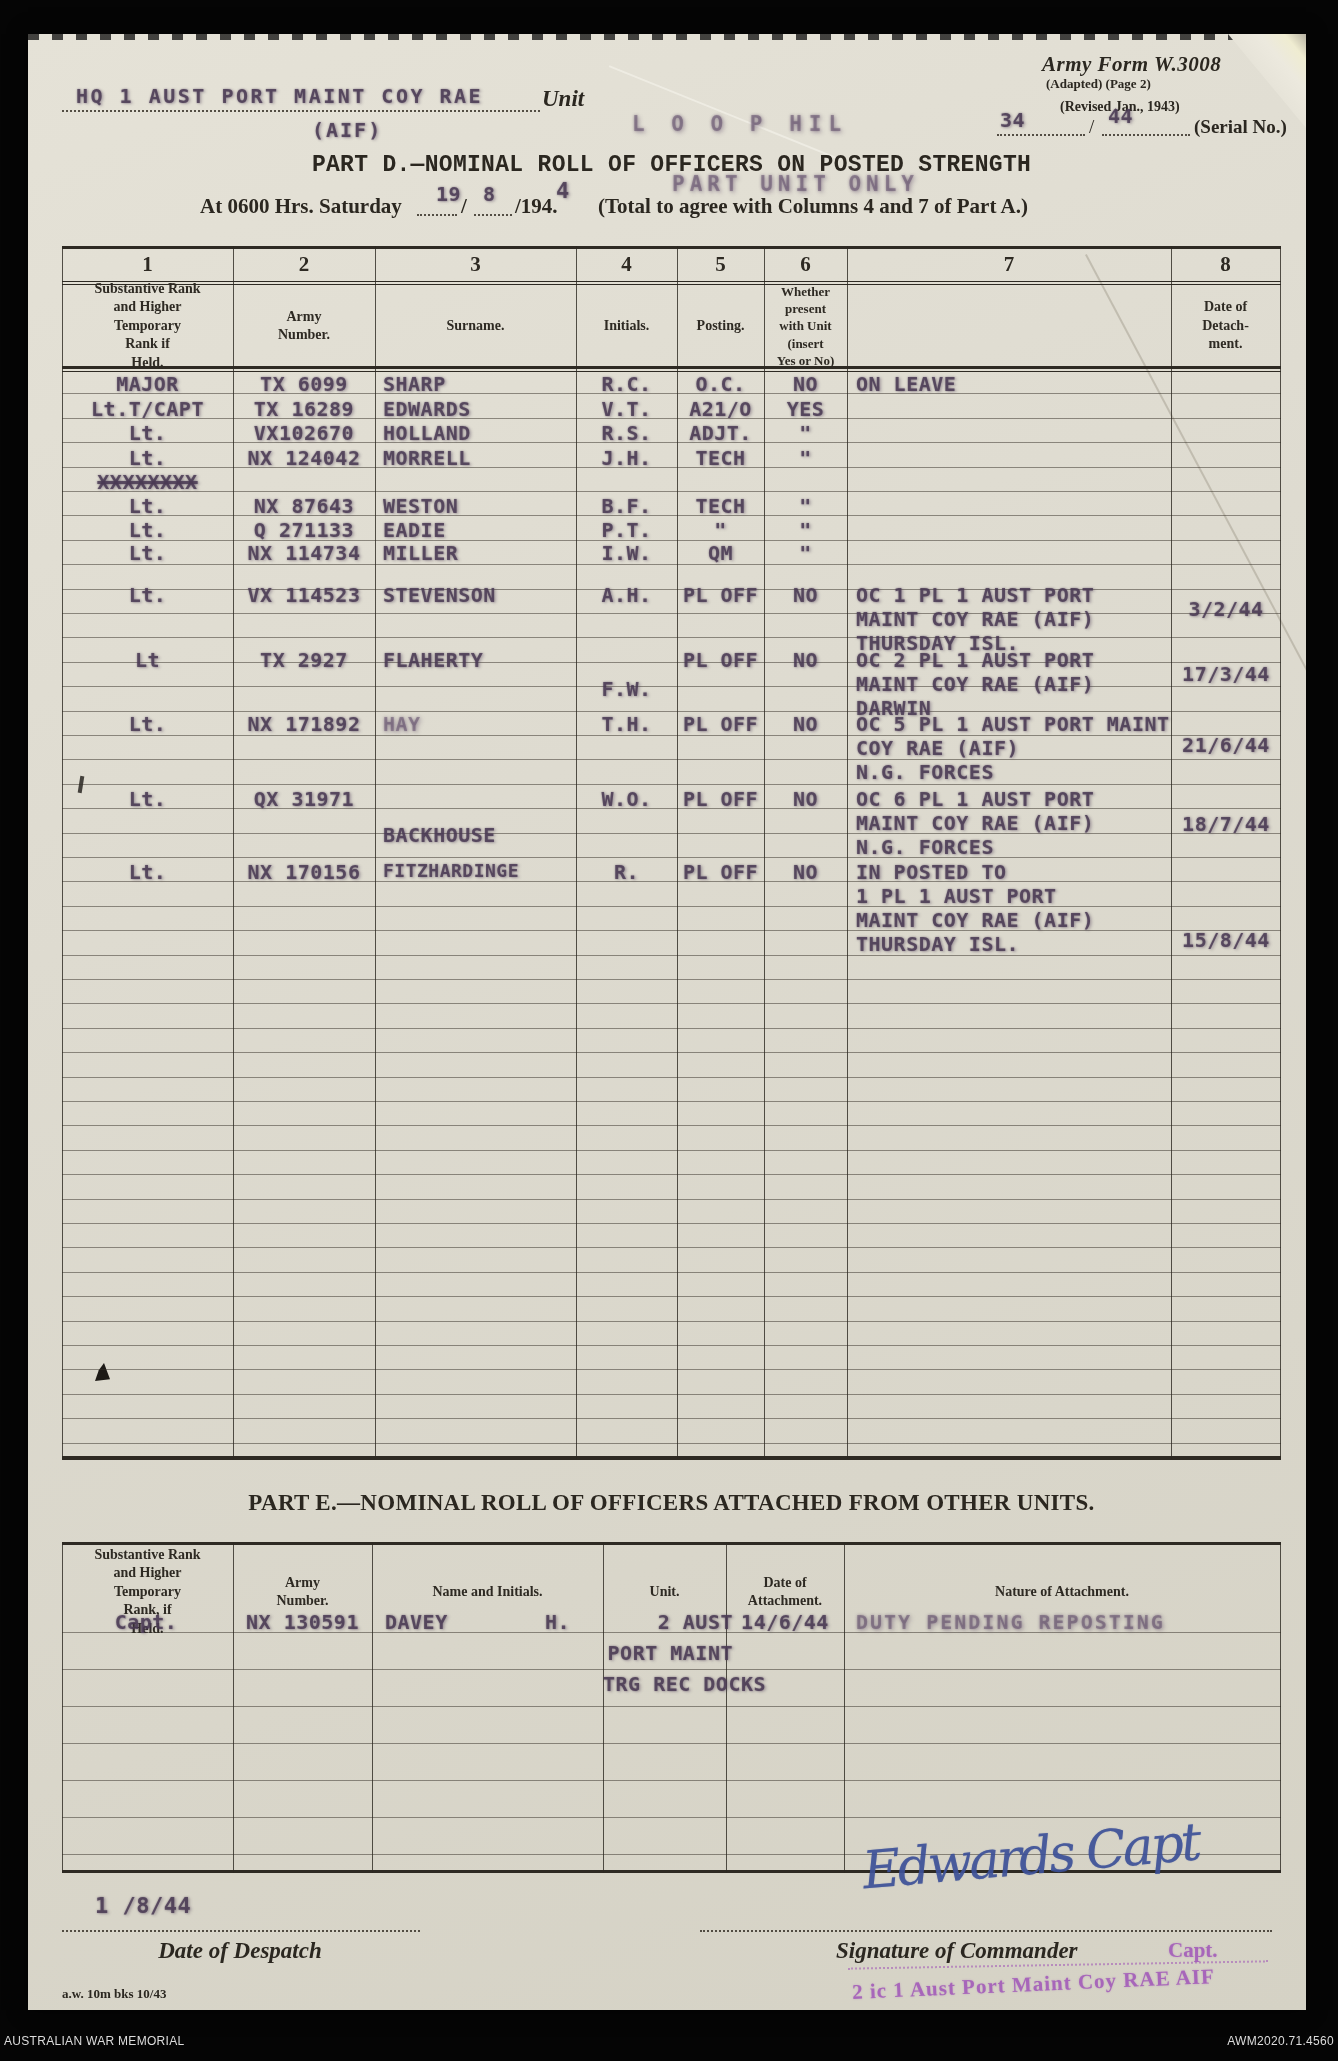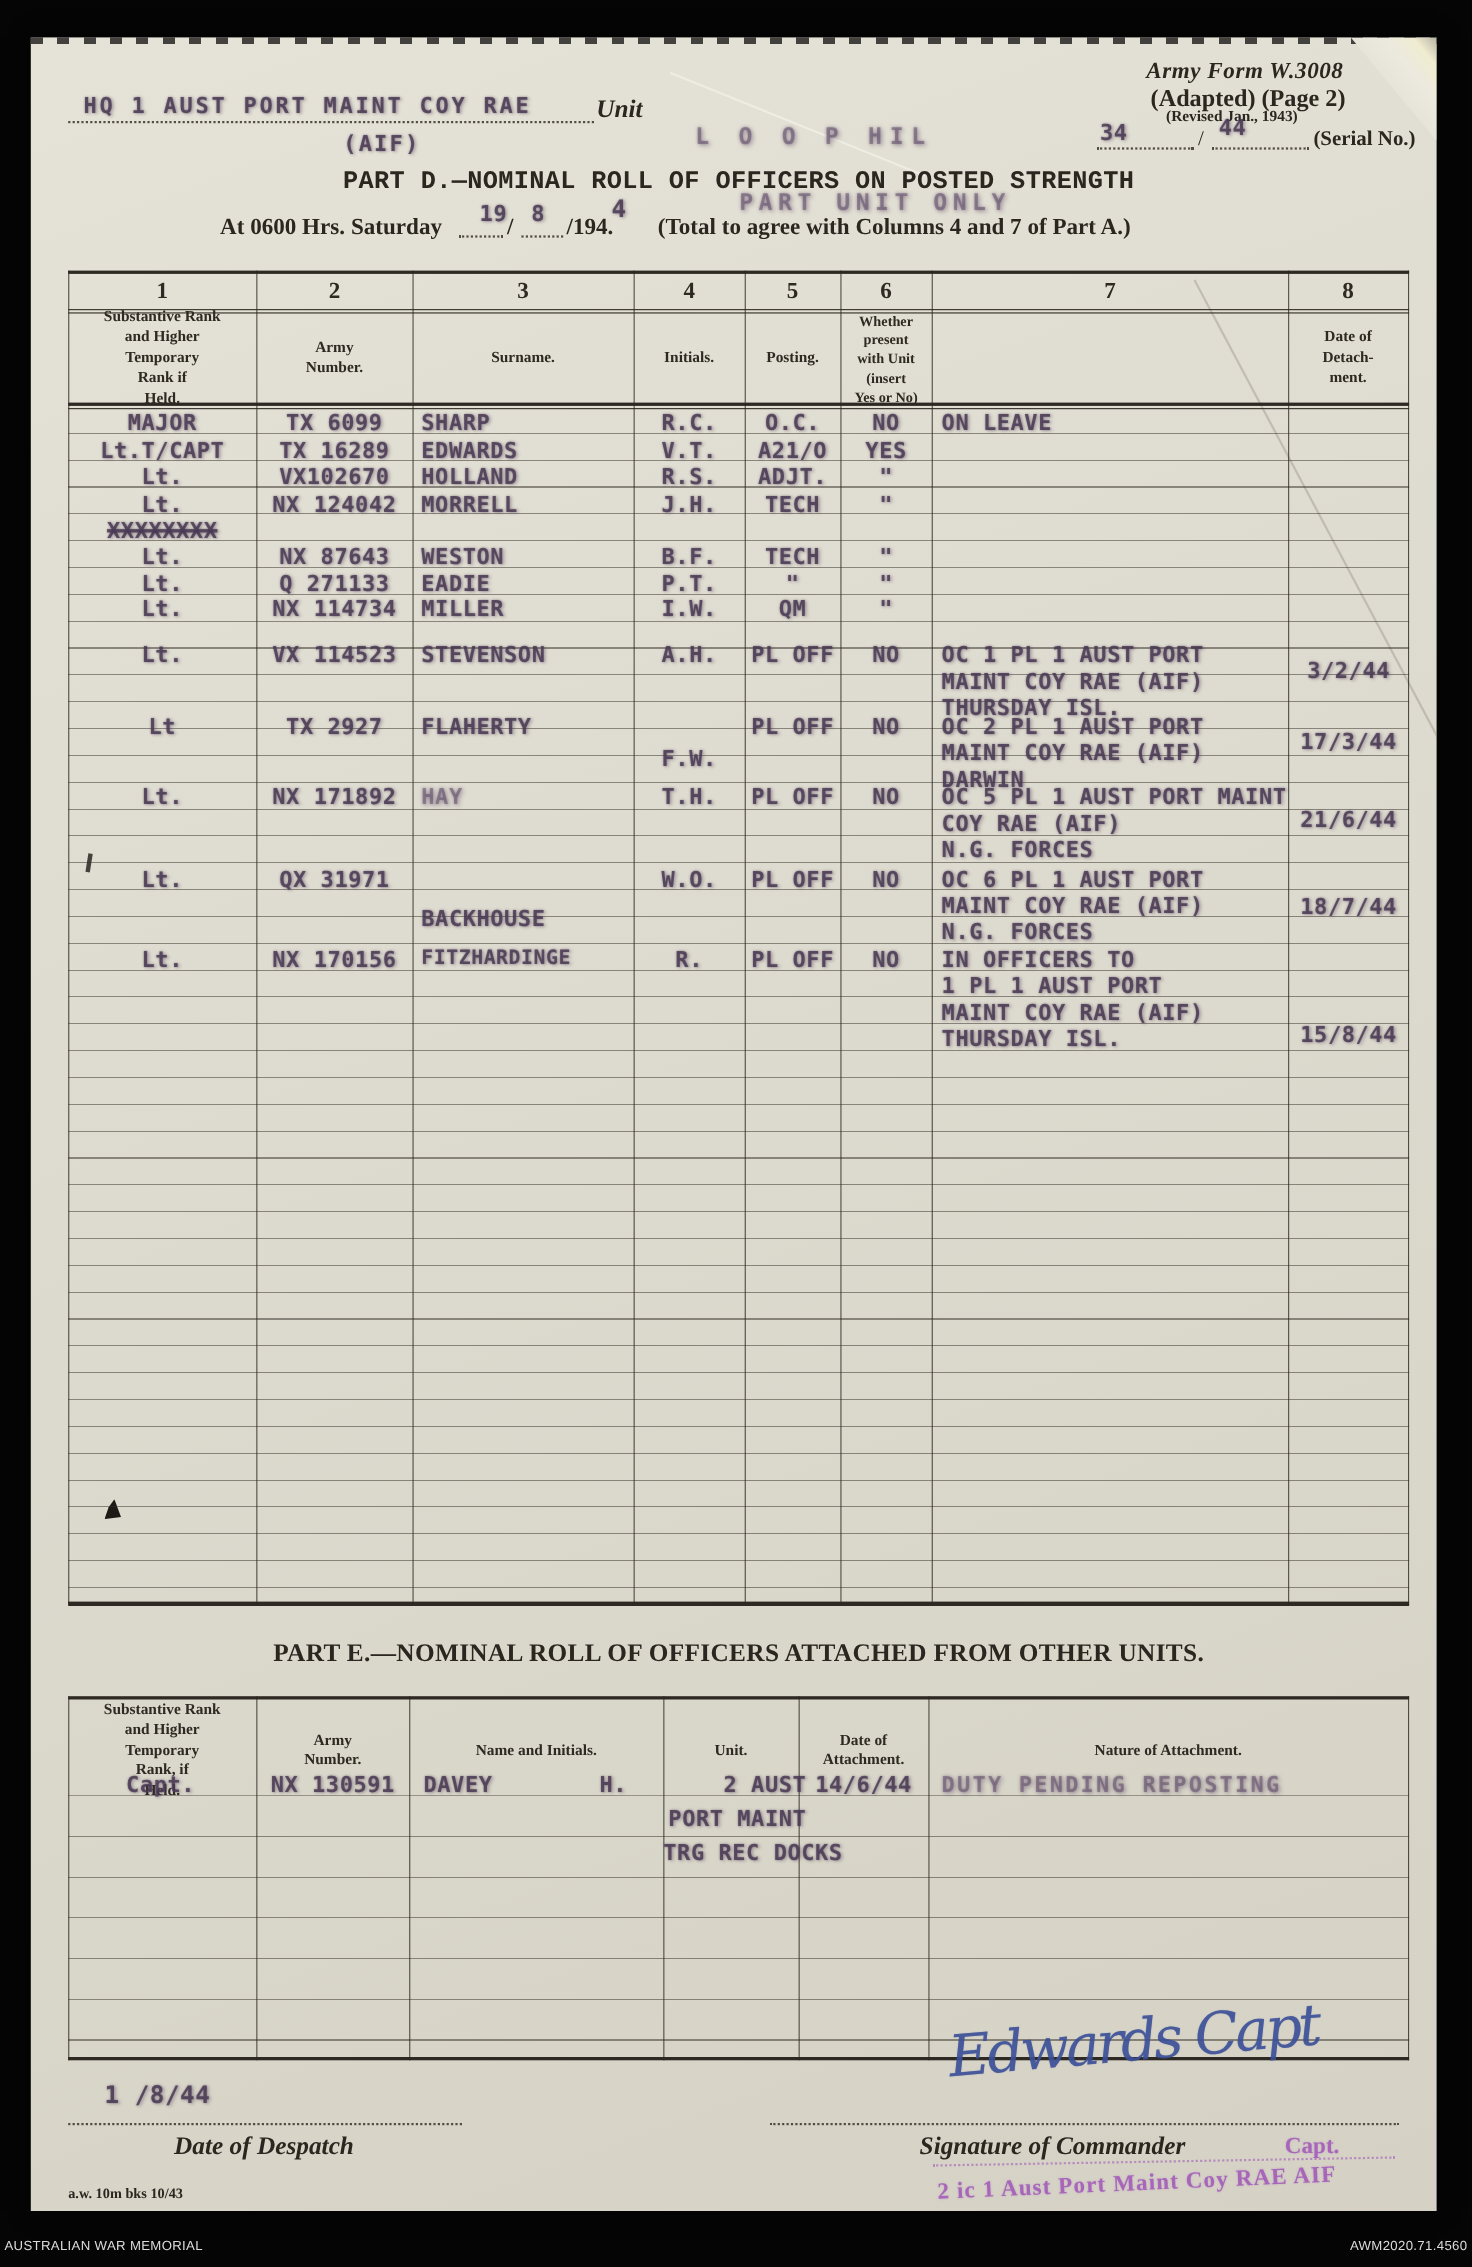--- a/index.html
+++ b/index.html
@@ -79,21 +79,21 @@
       <div class="inkmark" style="left:95px;top:1363px;width:15px;height:18px;clip-path:polygon(60% 0,100% 90%,0 100%,25% 40%);"></div>
       <div class="inkmark" style="left:79px;top:776px;width:4px;height:17px;transform:rotate(9deg);opacity:.8;"></div>
 
       <div class="typed" style="left:76px;top:84px;letter-spacing:2.5px;">HQ 1 AUST PORT MAINT COY RAE</div>
       <div class="dotted" style="left:62px;top:110px;width:478px;"></div>
       <div class="print it b" style="left:542px;top:86px;font-size:23px;">Unit</div>
       <div class="typed" style="left:312px;top:118px;letter-spacing:2px;text-align:right;">(AIF)</div>
       <div class="typed faded" style="left:632px;top:112px;letter-spacing:7px;font-size:21px;">L O O P   HIL</div>
 
       <div class="print it b" style="left:1042px;top:52px;font-size:21px;letter-spacing:.5px;">Army Form W.3008</div>
-      <div class="print" style="left:1046px;top:76px;font-size:22px;font-weight:bold;">(Adapted)  (Page 2)</div>
+      <div class="print" style="left:1046px;top:76px;font-size:13px;font-weight:bold;">(Adapted)  (Page 2)</div>
       <div class="print b" style="left:1060px;top:99px;font-size:14px;">(Revised Jan., 1943)</div>
       <div class="typed" style="left:1000px;top:108px;">34</div>
       <div class="typed" style="left:1108px;top:104px;">44</div>
       <div class="dotted" style="left:997px;top:134px;width:88px;"></div>
       <div class="print" style="left:1089px;top:116px;font-size:19px;">/</div>
       <div class="dotted" style="left:1102px;top:134px;width:88px;"></div>
       <div class="print b" style="left:1194px;top:116px;font-size:19px;">(Serial No.)</div>
 
       <div class="print b" style="left:62px;top:152px;width:1219px;text-align:center;font-size:23px;letter-spacing:.3px;font-family:Liberation Mono, monospace;">PART D.—NOMINAL ROLL OF OFFICERS ON POSTED STRENGTH</div>
       <div class="typed faded" style="left:672px;top:172px;letter-spacing:5px;font-size:21px;">PART UNIT ONLY</div>
@@ -249,21 +249,21 @@
       <div class="typed c-emp" style="top:811px;">MAINT COY RAE (AIF)</div>
       <div class="typed c-emp" style="top:835px;">N.G. FORCES</div>
       <div class="typed c-date" style="top:812px;">18/7/44</div>
 
       <div class="typed c-rank" style="top:860px;">Lt.</div>
       <div class="typed c-num" style="top:860px;">NX 170156</div>
       <div class="typed c-sur" style="top:860px;font-size:18px;">FITZHARDINGE</div>
       <div class="typed c-init" style="top:860px;">R.</div>
       <div class="typed c-post" style="top:860px;">PL OFF</div>
       <div class="typed c-pres" style="top:860px;">NO</div>
-      <div class="typed c-emp" style="top:860px;">IN OFFICERS TO</div>
+      <div class="typed c-emp" style="top:860px;">IN POSTED TO</div>
       <div class="typed c-emp" style="top:884px;">1 PL 1 AUST PORT</div>
       <div class="typed c-emp" style="top:908px;">MAINT COY RAE (AIF)</div>
       <div class="typed c-emp" style="top:932px;">THURSDAY ISL.</div>
       <div class="typed c-date" style="top:928px;">15/8/44</div>
 
       <div class="print b" style="left:62px;top:1490px;width:1219px;text-align:center;font-size:23px;letter-spacing:.3px;">PART E.—NOMINAL ROLL OF OFFICERS ATTACHED FROM OTHER UNITS.</div>
 
       <div class="hline" style="top:1542px;height:3px;"></div>
       <div class="hline" style="top:1870px;height:3px;"></div>
       <div class="ruled" id="ruled-e"></div>

